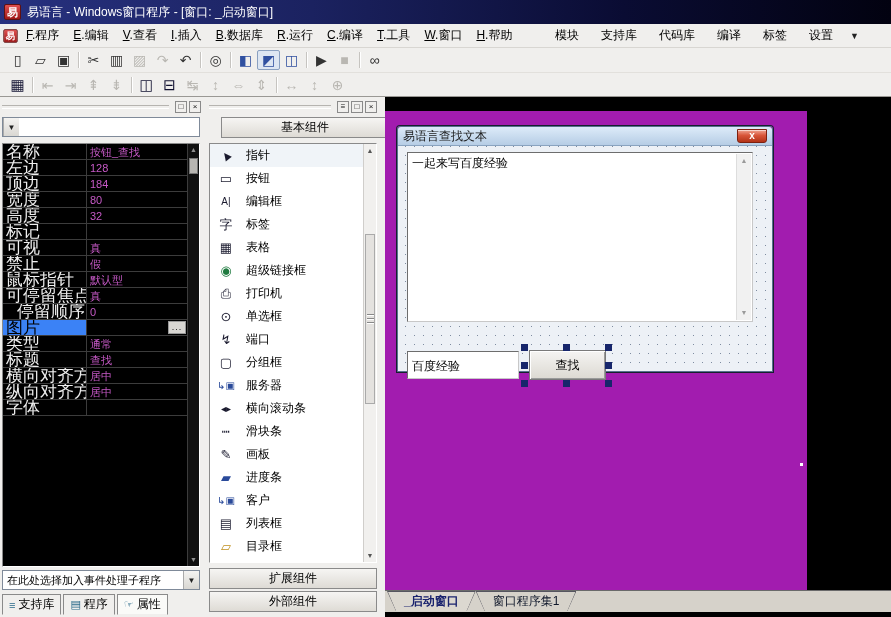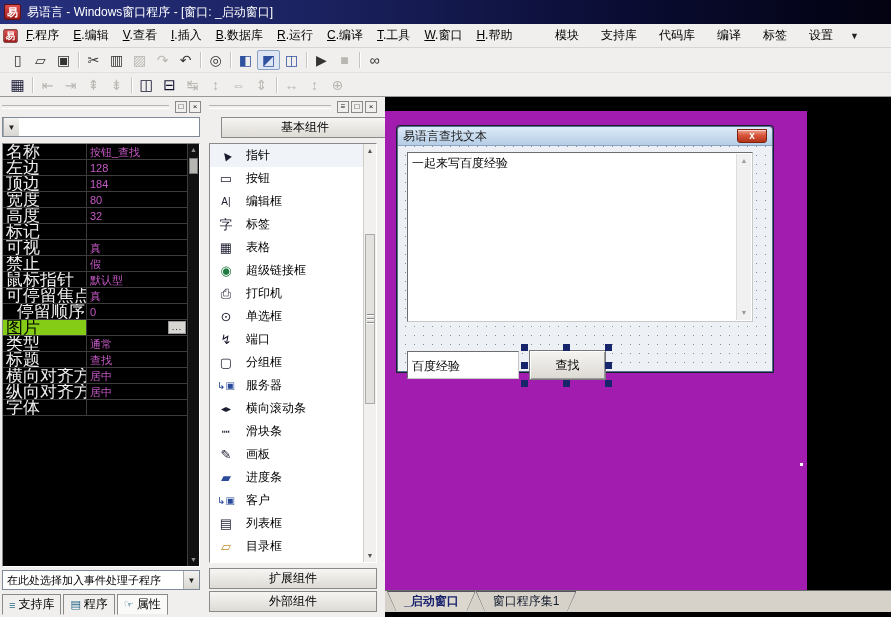--- a/index.html
+++ b/index.html
@@ -48,21 +48,21 @@
     display:flex;align-items:center;justify-content:center;font-size:8px;color:#222}
   
   #prop-combo{left:2px;top:20px;width:198px}
   #prop-grid{position:absolute;left:2px;top:46px;width:198px;height:424px;background:#000;
     border:1px solid;border-color:#8a8a8a #fff #fff #8a8a8a;overflow:hidden}
   .prow{position:relative;height:16px;display:flex;border-bottom:1px solid #3c3c3c;align-items:center}
   .plabel{width:84px;min-width:84px;height:100%;border-right:1px solid #3c3c3c;color:#eee;
     padding:1px 0 0 3px;white-space:nowrap;overflow:hidden;font-size:17px;line-height:14px}
   .pvalue{flex:1;color:#c659c6;padding:1px 0 0 3px;white-space:nowrap;overflow:hidden;font-size:11px;line-height:14px}
   .prow.ind .plabel{padding-left:14px}
-  .prow.sel .plabel{background:#84cc16;color:#000}
+  .prow.sel .plabel{background:#3b82f6;color:#000}
   .pbtn{position:absolute;right:13px;top:1px;width:18px;height:13px;background:#d8d6d2;border:1px solid #999;
     color:#111;font-size:9px;line-height:10px;text-align:center;letter-spacing:1px}
   .pbtn:empty{display:none}
   #prop-scroll{position:absolute;right:0;top:0;width:12px;height:100%;background:#111;border-left:1px solid #3c3c3c}
   #prop-scroll .sarrow{height:12px;font-size:7px;color:#909090;text-align:center;line-height:12px}
   #prop-scroll .sthumb{position:absolute;left:1px;right:1px;top:14px;height:16px;background:#b8b6b2;border:1px solid #777}
   #prop-scroll .sarrow.down{position:absolute;bottom:0;left:0;right:0}
   #event-combo{left:2px;top:473px;width:198px}
   #prop-tabs{position:absolute;left:2px;top:497px;height:21px;display:flex;gap:2px}
   .ptab{height:21px;padding:0 6px;background:#f0efed;border:1px solid #8a8a8a;border-bottom-color:#f0efed;

